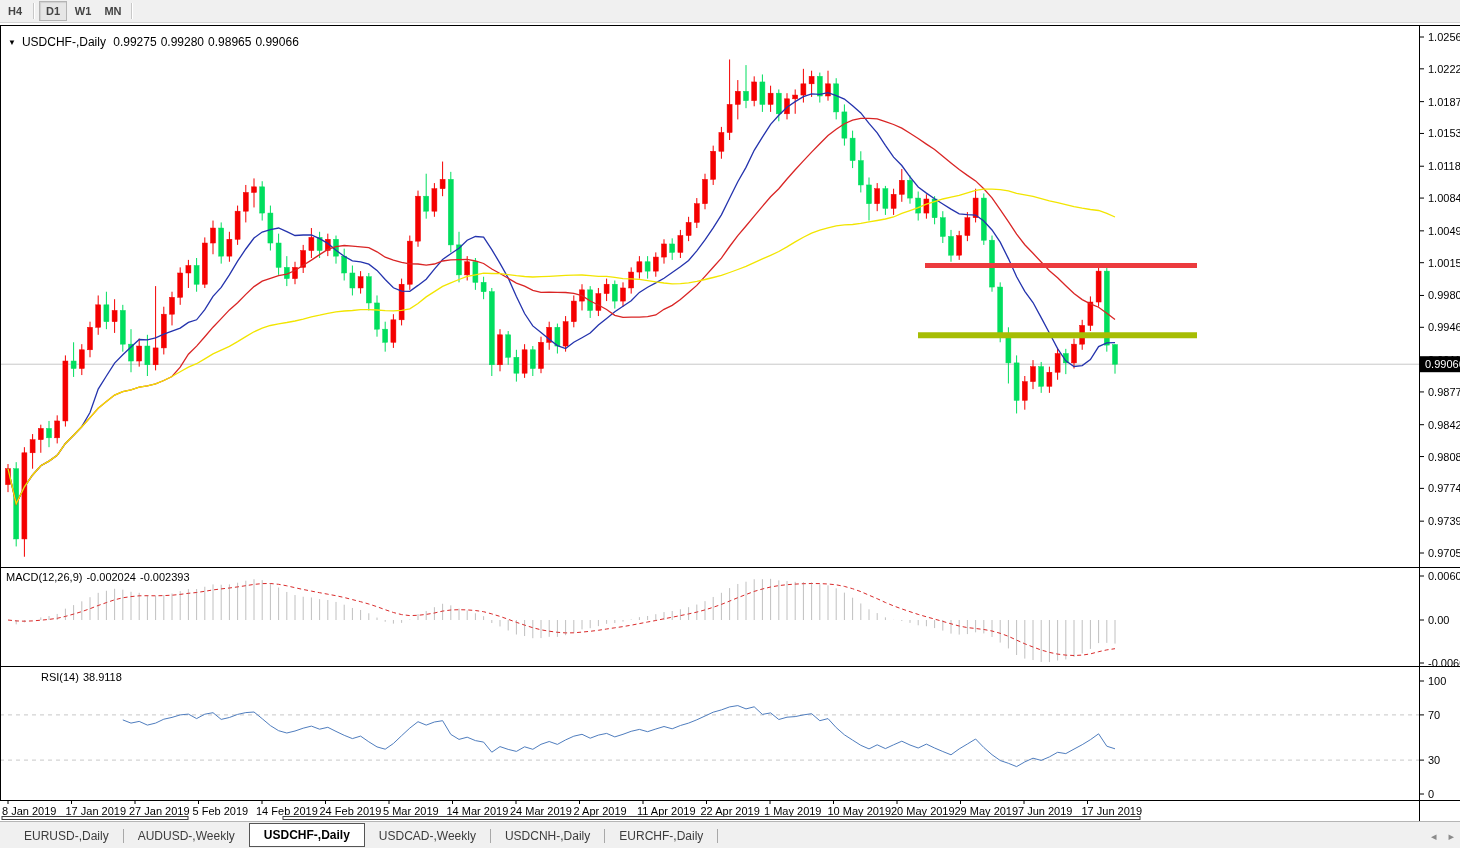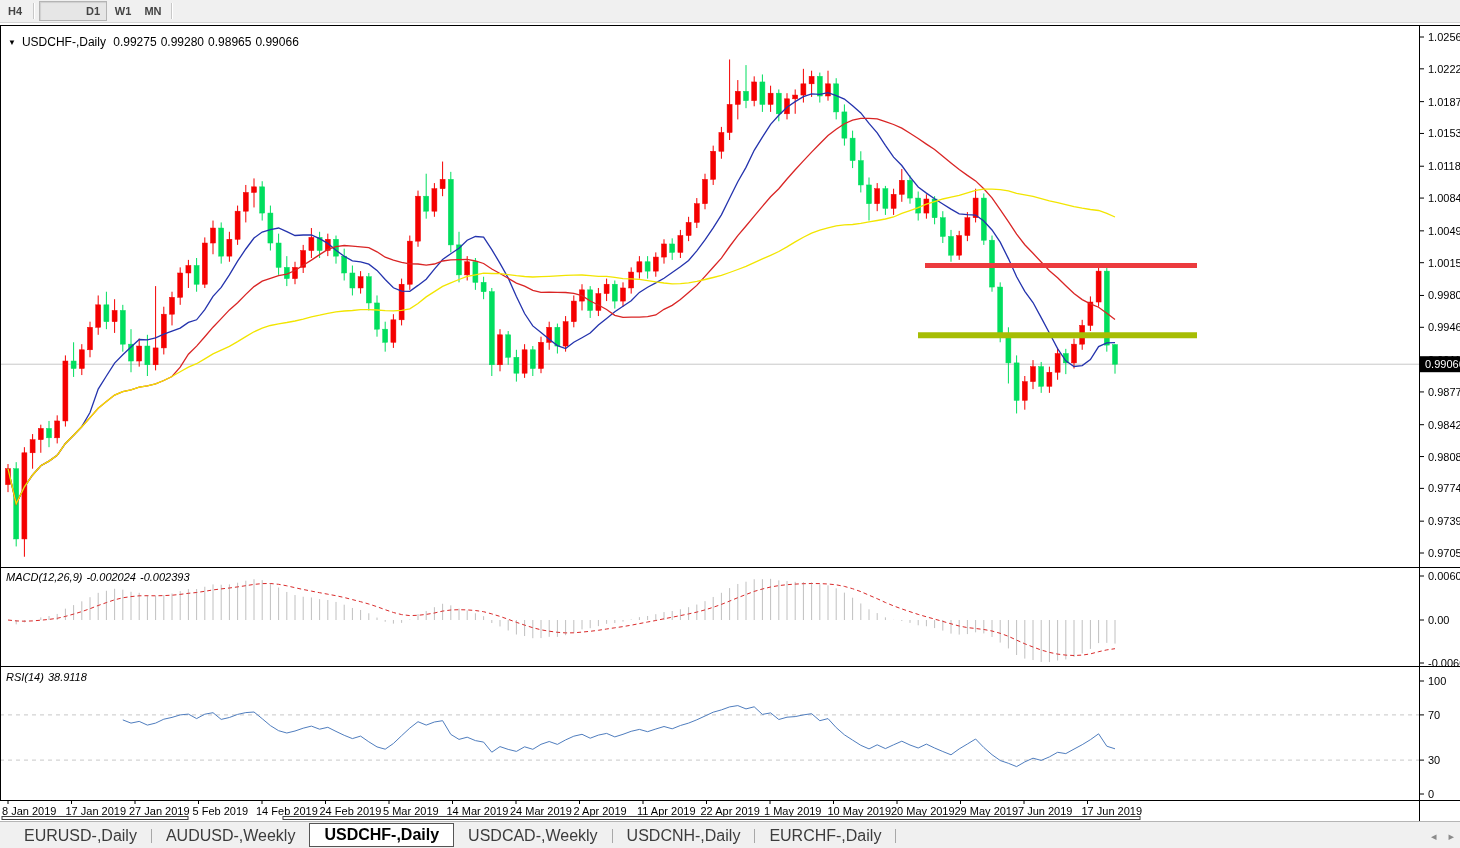--- a/index.html
+++ b/index.html
@@ -1,30 +1,30 @@
 <!DOCTYPE html>
 <html><head>
 <meta charset="utf-8">
 <style>
   html,body{margin:0;padding:0;width:1460px;height:848px;overflow:hidden;background:#fff;
     font-family:"Liberation Sans",sans-serif;-webkit-font-smoothing:none;}
   .toolbar{height:22px;background:#f0f0f0;border-bottom:1px solid #d4d4d4;display:flex;align-items:center;}
   .tf-btn{height:18px;min-width:26px;margin:0 1px;display:flex;align-items:center;justify-content:center;
     font-size:11px;font-weight:bold;color:#444;cursor:default;border:1px solid transparent;}
-  .tf-btn.active{background:#e6e6e6;border:1px solid #b4b4b4;box-shadow:inset 1px 1px 1px #cfcfcf;padding-left:40px;}
+  .tf-btn.active{background:#e6e6e6;border:1px solid #b4b4b4;box-shadow:inset 1px 1px 1px #cfcfcf;}
   .tb-sep{width:1px;height:16px;background:#c8c8c8;border-right:1px solid #fff;margin:0 3px;}
   .chart-wrap{position:relative;width:1460px;height:798px;background:#fff;}
   #chart-svg{position:absolute;left:0;top:0;}
   .chart-title{position:absolute;left:8px;top:12px;font-size:12px;color:#000;white-space:nowrap;z-index:3;}
   .chart-title .tri{font-size:8px;vertical-align:1px;margin-right:6px;}
   .chart-title span{margin-right:4px;}
   .ind-label{position:absolute;left:6px;font-size:11px;color:#000;white-space:nowrap;z-index:3;}
-  .ind-label span{margin-right:4px;font-style:italic;}
+  .ind-label span{margin-right:4px;}
   .tabbar{height:28px;background:#f0f0f0;border-top:1px solid #b5b5b5;display:flex;align-items:center;position:relative;}
-  .tab{height:20px;display:flex;align-items:center;padding:0 14px;font-size:16px;color:#3c3c3c;white-space:nowrap;cursor:default;}
+  .tab{height:20px;display:flex;align-items:center;padding:0 14px;font-size:12px;color:#3c3c3c;white-space:nowrap;cursor:default;}
   .tab.active{background:#fff;border:1px solid #555;font-weight:bold;color:#000;height:22px;margin-top:-2px;}
   .tab-sep{width:1px;height:14px;background:#a8a8a8;}
   .tab-scroll{position:absolute;right:6px;top:0;height:100%;display:flex;align-items:center;gap:12px;
     color:#8a8a8a;font-size:11px;}
   .tab-scroll span{cursor:default;}
 </style>
 </head>
 <body>
 
 <div class="toolbar">
@@ -555,21 +555,21 @@
 
   <div class="chart-title">
     <span class="tri">▼</span><span>USDCHF-,Daily</span>
     <span>0.99275</span><span>0.99280</span><span>0.98965</span><span>0.99066</span>
   </div>
 
   <div class="ind-label" style="top:548px;">
     <span>MACD(12,26,9)</span><span>-0.002024</span><span>-0.002393</span>
   </div>
 
-  <div class="ind-label" style="top:648px;">
+  <div class="ind-label" style="top:648px;margin-left:35px;">
     <span>RSI(14)</span><span>38.9118</span>
   </div>
 </div>
 
 <div class="tabbar">
   <div style="width:10px"></div>
   <div class="tab">EURUSD-,Daily</div>
   <div class="tab-sep"></div>
   <div class="tab">AUDUSD-,Weekly</div>
   <div class="tab active">USDCHF-,Daily</div>

